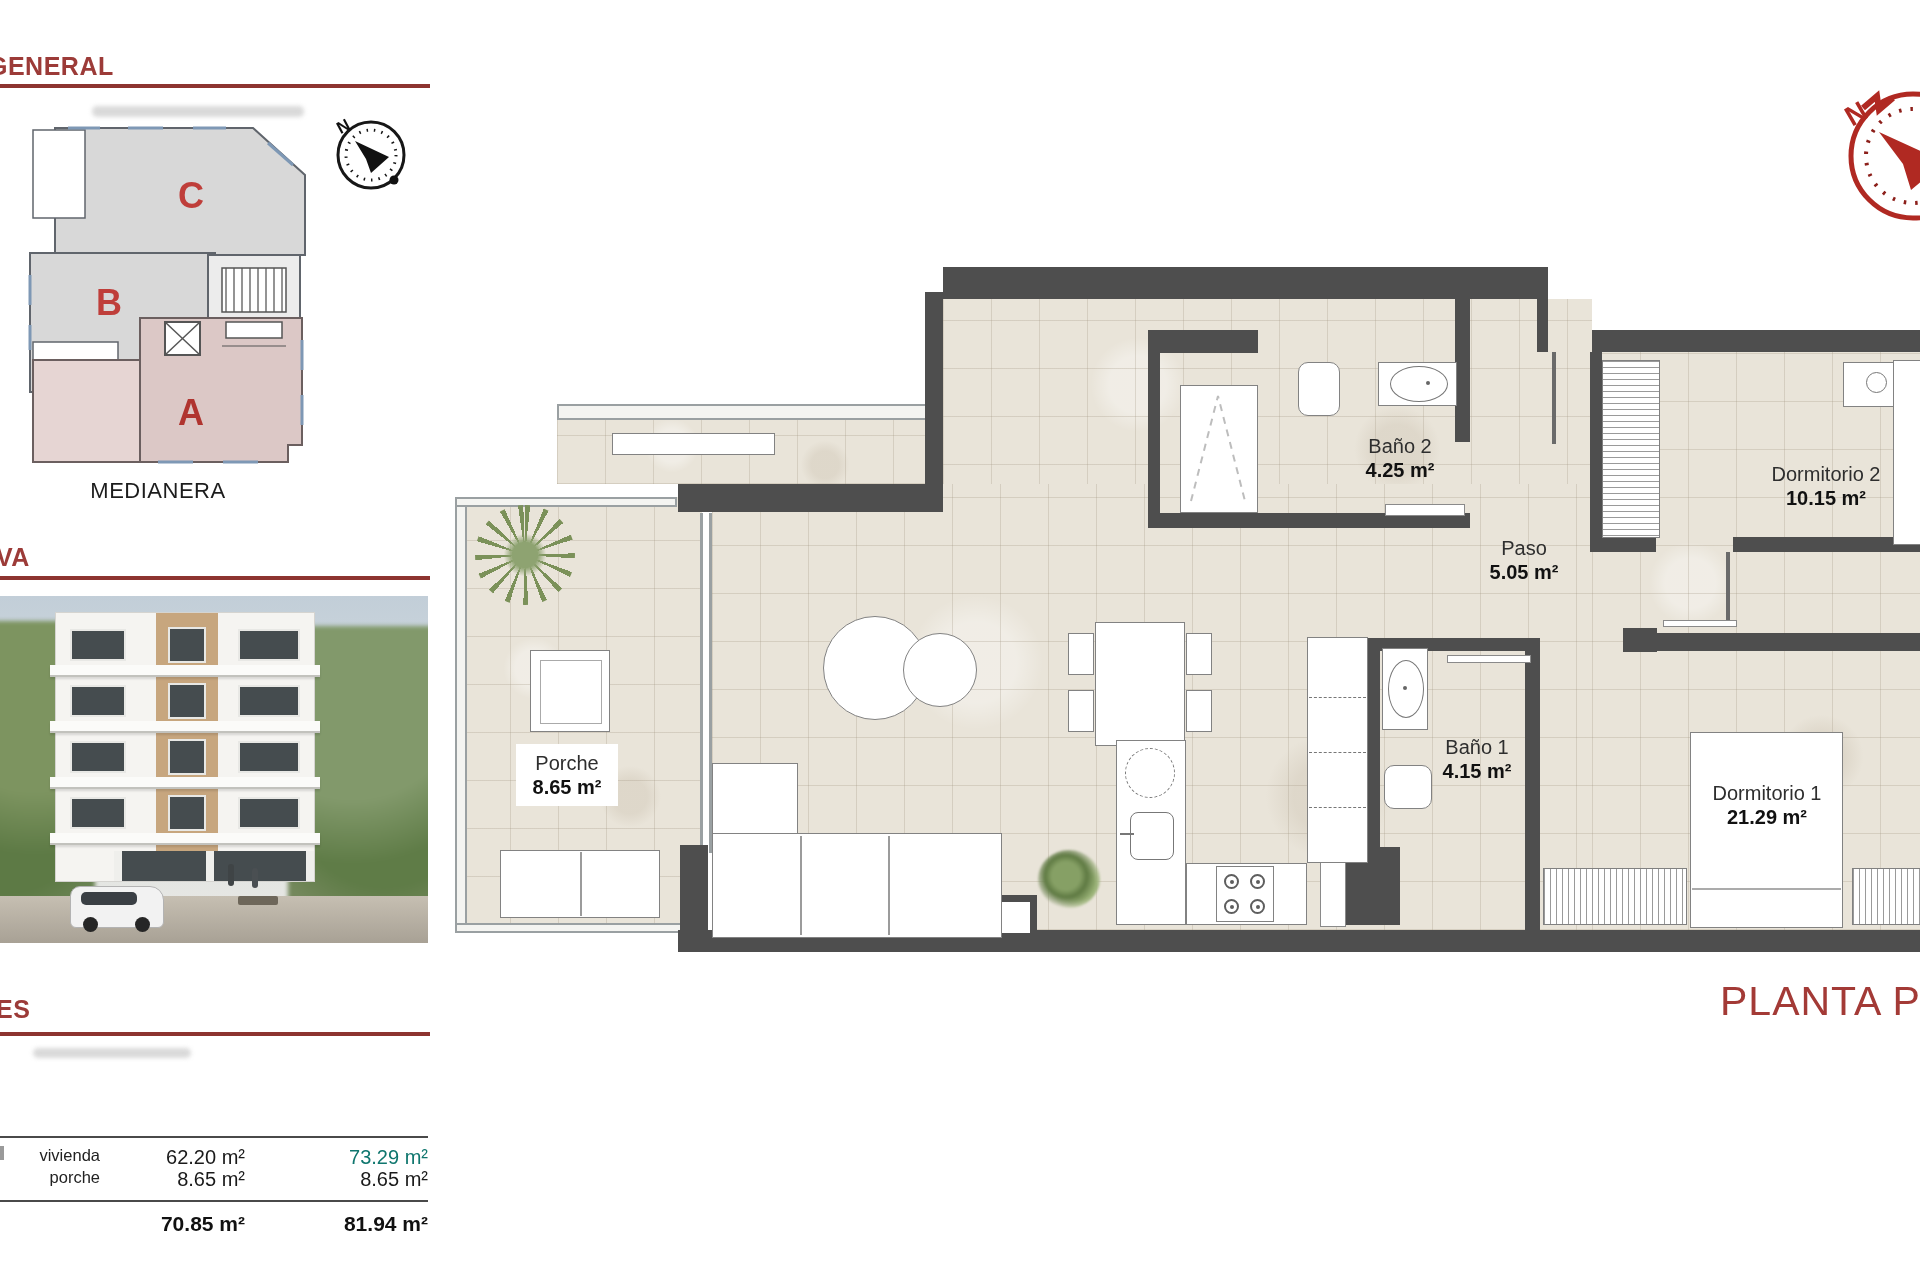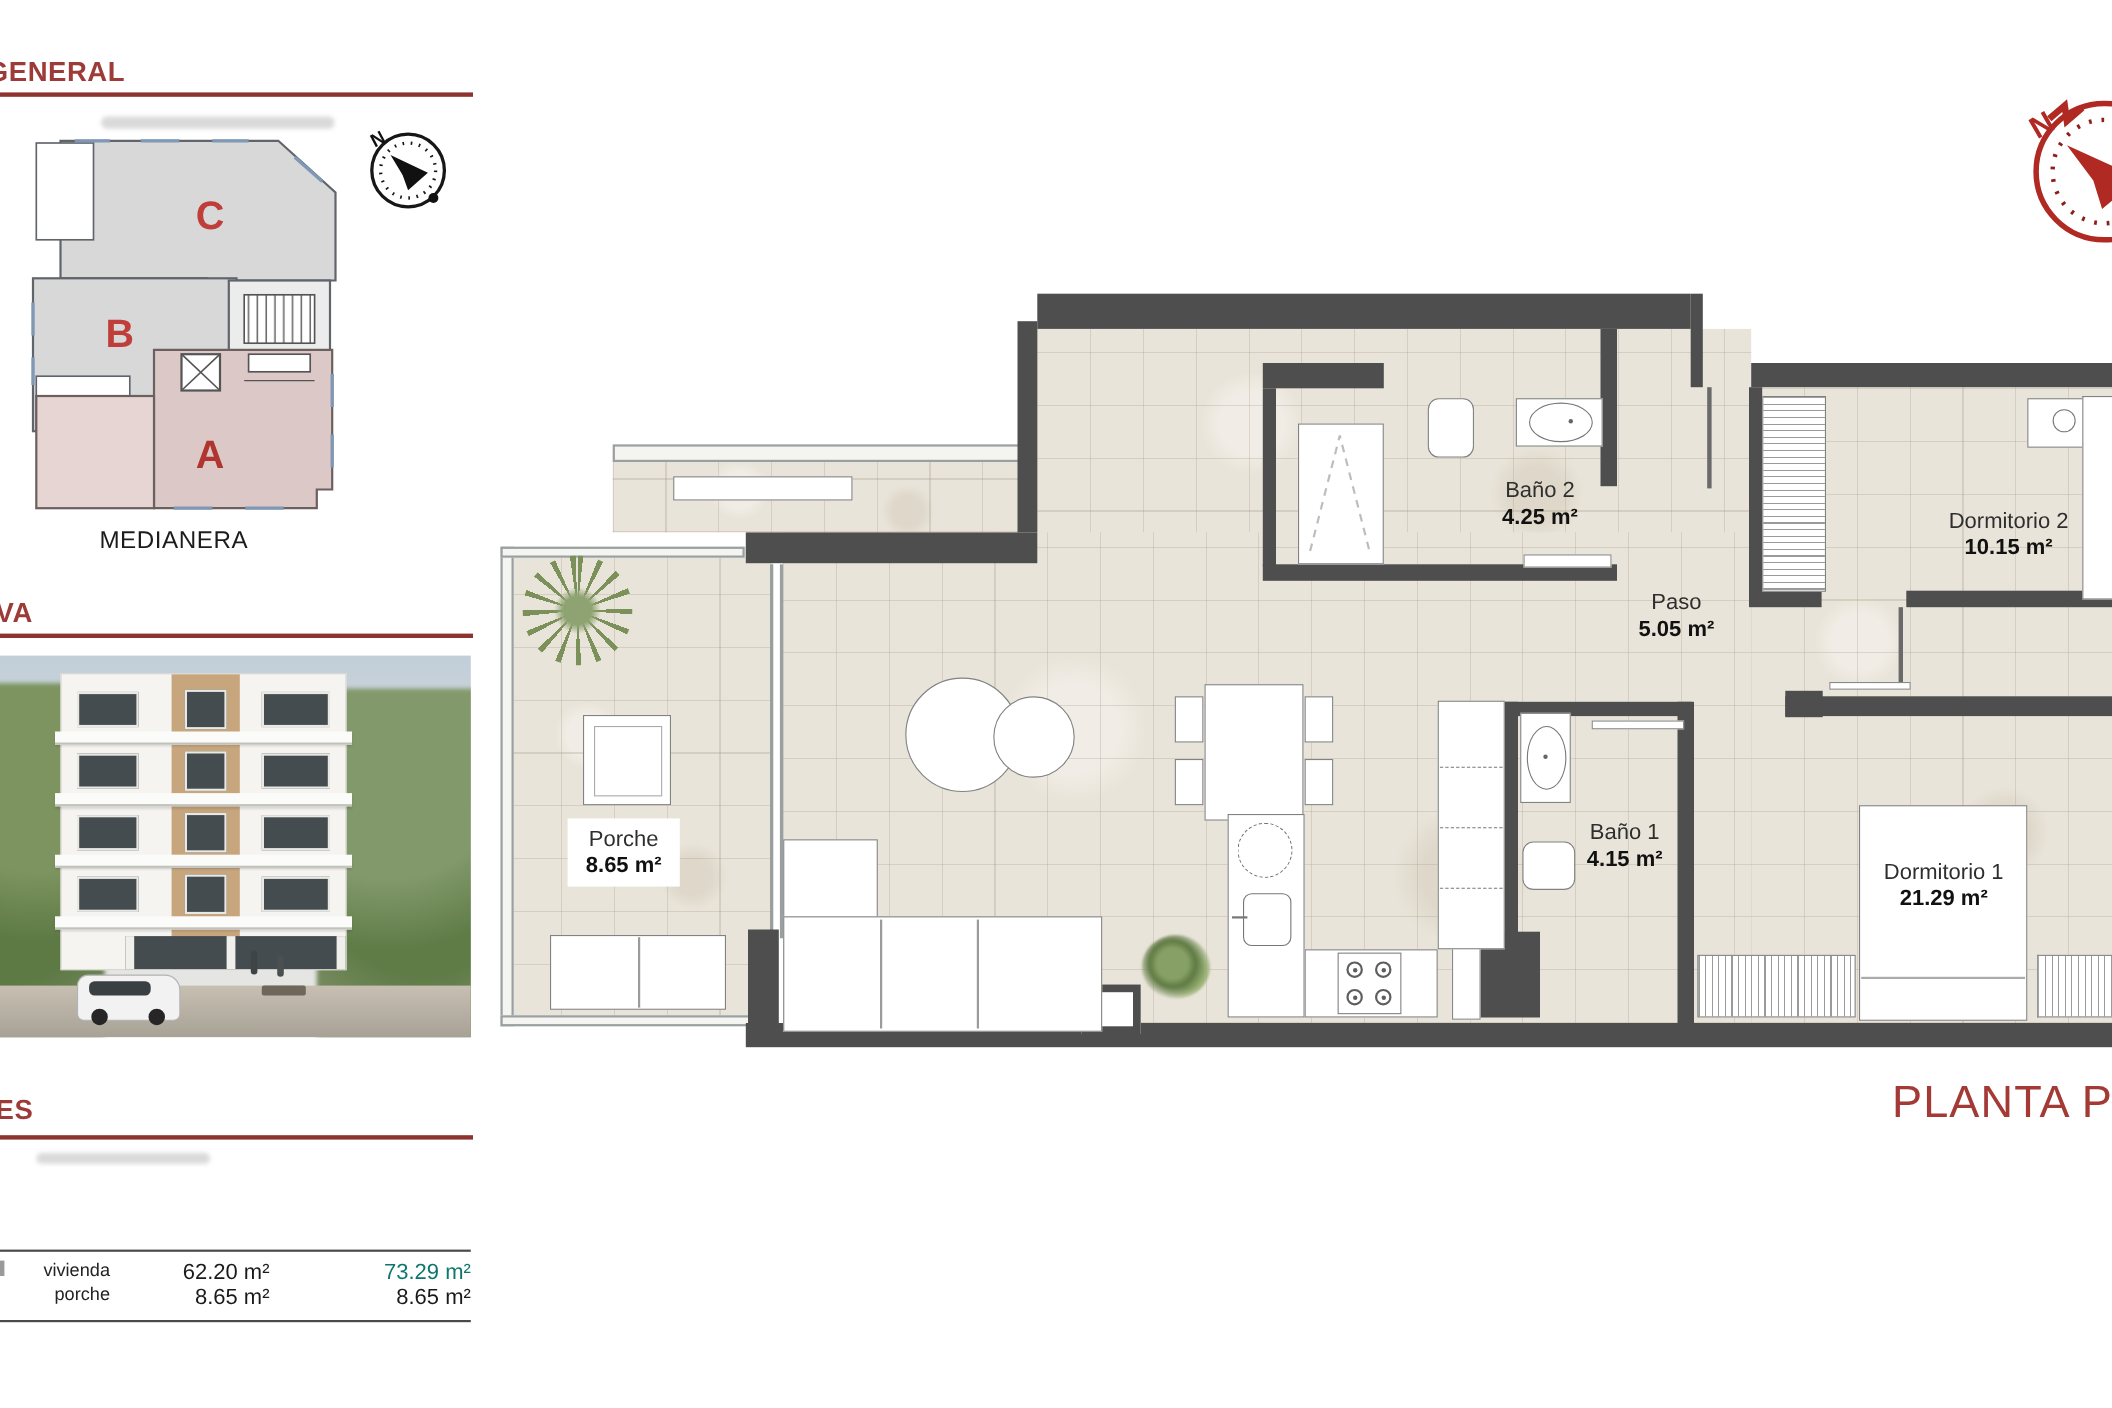--- a/index.html
+++ b/index.html
@@ -178,20 +178,25 @@
     <span class="c1" style="font-size:16.5px;color:#222;">vivienda</span>
     <span class="c2" style="font-size:20px;color:#1a1a1a;">62.20 m²</span>
     <span class="c3" style="font-size:20px;color:#0f766e;">73.29 m²</span>
   </div>
   <div class="t-row" style="top:1168px;">
     <span class="c1" style="font-size:16.5px;color:#222;">porche</span>
     <span class="c2" style="font-size:20px;color:#1a1a1a;">8.65 m²</span>
     <span class="c3" style="font-size:20px;color:#1a1a1a;">8.65 m²</span>
   </div>
   <div class="tline" style="left:0;top:1200px;width:428px;"></div>
+  <div class="t-row" style="top:1212px;font-weight:700;font-size:21px;color:#111;">
+    <span class="c1"></span>
+    <span class="c2">70.85 m²</span>
+    <span class="c3">81.94 m²</span>
+  </div>
 
   <div class="floor" style="left:557px;top:420px;width:383px;height:64px;"></div>
   <div class="floor" style="left:462px;top:497px;width:240px;height:428px;"></div>
   <div class="floor" style="left:943px;top:299px;width:649px;height:214px;"></div>
   <div class="floor" style="left:1592px;top:352px;width:328px;height:578px;"></div>
   <div class="floor" style="left:712px;top:484px;width:880px;height:446px;"></div>
 
   <div class="lwall" style="left:455px;top:497px;width:12px;height:436px;"></div>
   <div class="lwall" style="left:455px;top:497px;width:222px;height:10px;"></div>
   <div class="lwall" style="left:455px;top:923px;width:250px;height:10px;"></div>
@@ -309,21 +314,21 @@
     <span class="rarea">4.25 m²</span>
   </div>
   <div class="rlabel" style="left:1524px;top:560px;">
     <span class="rname">Paso</span>
     <span class="rarea">5.05 m²</span>
   </div>
   <div class="rlabel" style="left:1826px;top:486px;">
     <span class="rname">Dormitorio 2</span>
     <span class="rarea">10.15 m²</span>
   </div>
-  <div class="rlabel" style="left:1477px;top:759px;margin-top:10px;">
+  <div class="rlabel" style="left:1477px;top:759px;">
     <span class="rname">Baño 1</span>
     <span class="rarea">4.15 m²</span>
   </div>
   <div class="rlabel" style="left:1767px;top:805px;text-align:center;">
     <span class="rname">Dormitorio 1</span>
     <span class="rarea">21.29 m²</span>
   </div>
   <div class="rlabel" style="left:567px;top:775px;">
     <span class="rname">Porche</span>
     <span class="rarea">8.65 m²</span>

